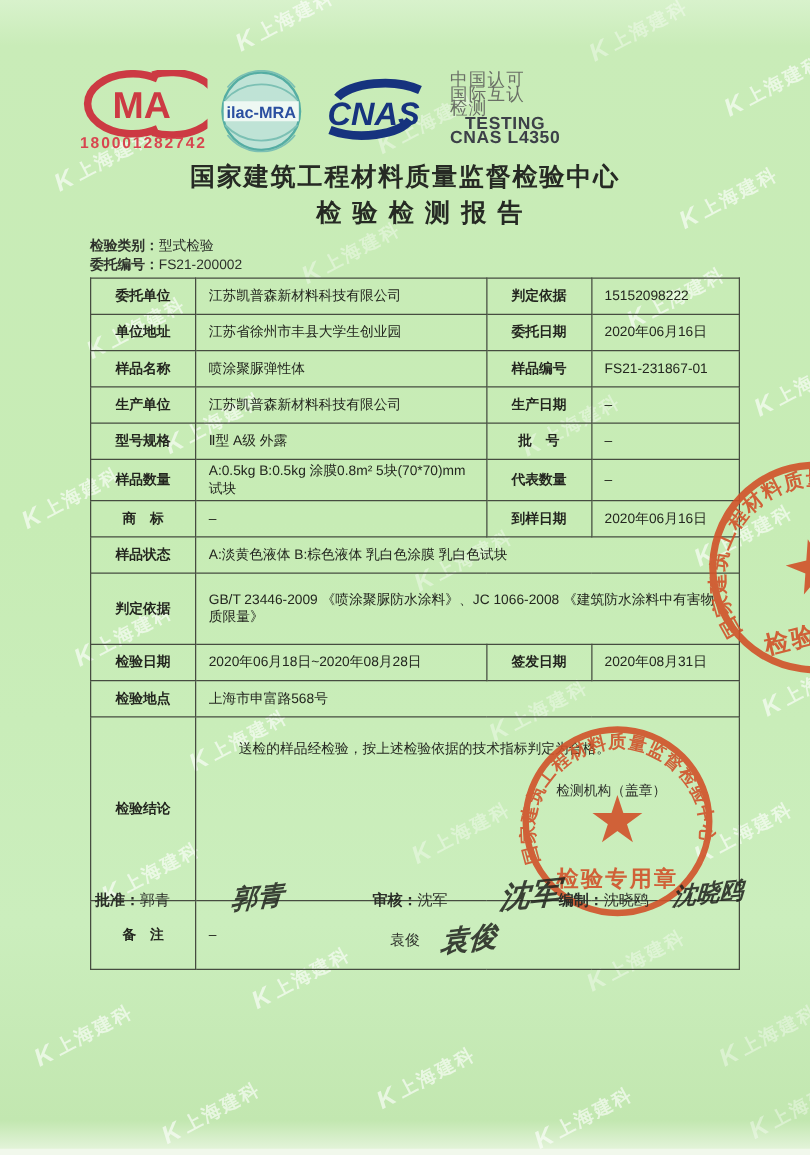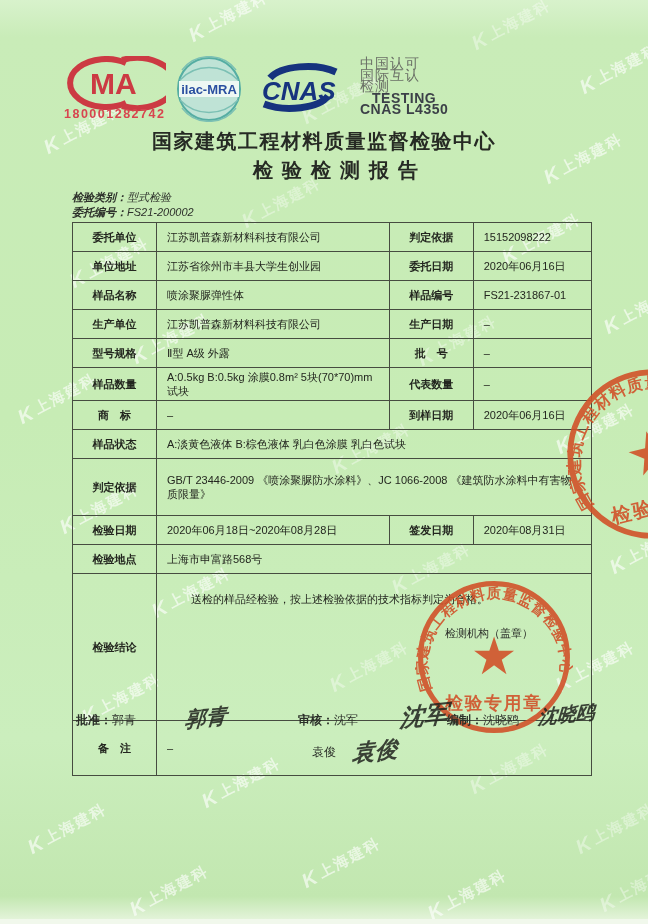--- a/index.html
+++ b/index.html
@@ -15,21 +15,21 @@
   
   .logos{position:absolute;left:64px;top:56px;display:flex;align-items:flex-start;z-index:2;}
   .acc-lines{margin-left:18px;padding-top:2px;}
   .acc-lines div{font-size:14px;line-height:11.5px;color:#6a6f66;letter-spacing:1px;}
   .acc-lines div.en{color:#3c4048;font-weight:bold;letter-spacing:.5px;text-align:center;}
   .title{position:absolute;left:0;top:128px;width:100%;text-align:center;font-size:20px;font-weight:bold;
          color:#262a24;letter-spacing:1.5px;z-index:2;}
   .subtitle{position:absolute;left:16px;top:157px;width:100%;text-align:center;font-size:20px;font-weight:bold;
          color:#262a24;letter-spacing:9px;z-index:2;}
   
-  .meta{position:absolute;left:72px;top:190px;width:520px;font-size:11px;color:#2d312b;z-index:2;font-style:italic;}
+  .meta{position:absolute;left:72px;top:190px;width:520px;font-size:11px;color:#2d312b;z-index:2;}
   .meta .l{float:left;line-height:15px;}
   .meta .r{float:right;text-align:right;line-height:15px;}
   .meta b{font-weight:bold;}
   
   table.rep{position:absolute;left:72px;top:222px;width:520px;border-collapse:collapse;z-index:2;
             font-size:11px;color:#23261f;}
   table.rep td{border:1px solid #464c40;padding:2px 10px;height:24px;line-height:14px;}
   td.lbl{font-weight:bold;text-align:center;width:68px;padding:2px 2px;}
   td.val{padding-left:8px;}
   tr.tall td{height:52px;}

